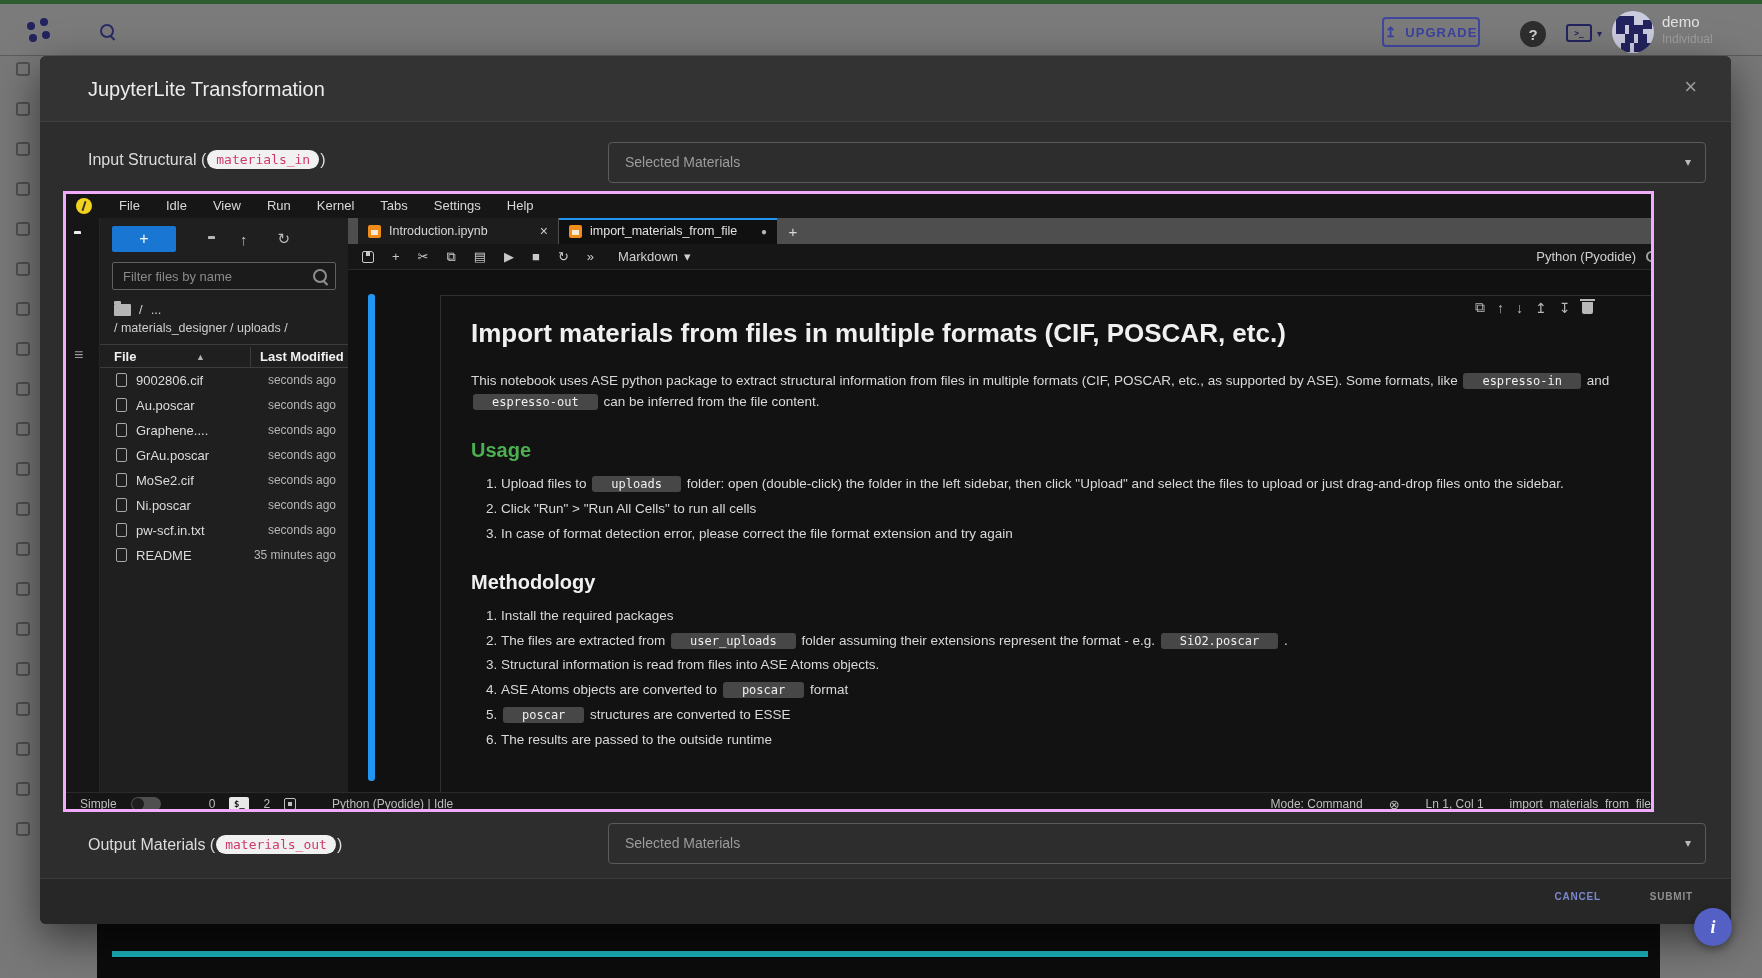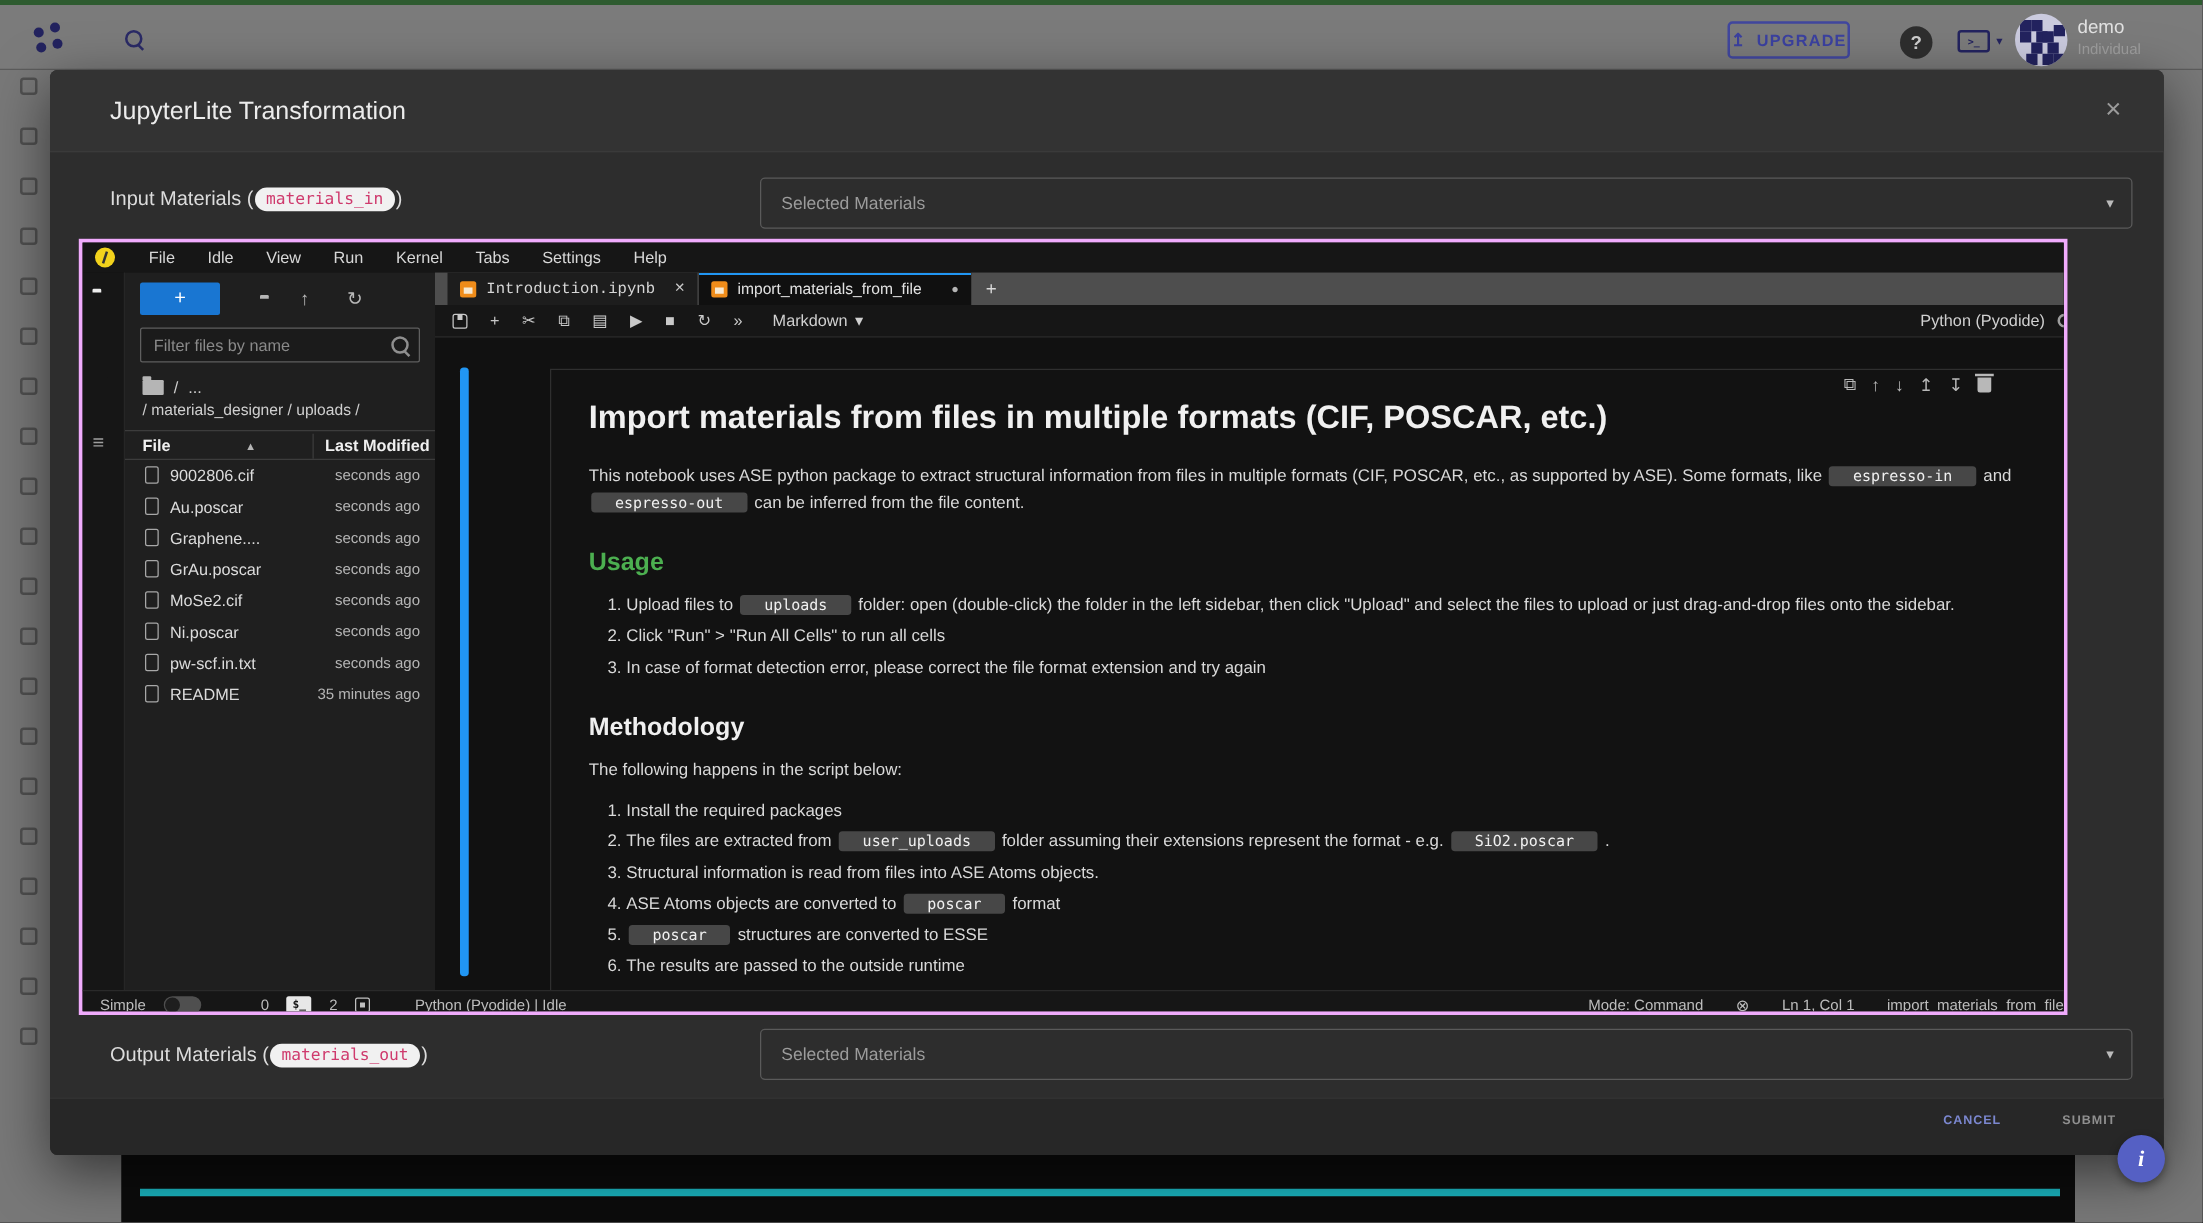--- a/index.html
+++ b/index.html
@@ -89,21 +89,21 @@
   .col-mod { position:absolute; left:160px; top:0; line-height:24px; color:#f0f0f0; font-size:13px; font-weight:bold; }
   .filelist { position:absolute; left:0; top:150px; width:248px; }
   .file-row { position:relative; height:25px; }
   .doc-ic { position:absolute; left:16px; top:5px; width:11px; height:14px; border:1.5px solid #a8a8a8; border-radius:2px; }
   .file-name { position:absolute; left:36px; top:0; line-height:25px; color:#dcdcdc; font-size:13px; }
   .file-mod { position:absolute; right:12px; top:0; line-height:25px; color:#b5b5b5; font-size:12px; }
 
   .dock { position:absolute; left:282px; top:0; width:1323px; height:574px; background:#111; }
   .tabbar { position:absolute; left:0; top:0; width:1323px; height:26px; background:#4e4e4e; }
   .tab { position:absolute; top:0; height:26px; display:flex; align-items:center; gap:8px; padding:0 10px; font-size:12.5px; }
-  .tab1 { left:10px; width:200px; background:#1d1d1d; color:#d6d6d6;font-family:Liberation Mono, monospace; }
+  .tab1 { left:10px; width:200px; background:#1d1d1d; color:#d6d6d6; }
   .tab2 { left:211px; width:218px; background:#101010; color:#e2e2e2; box-shadow:inset 0 2px 0 #2196f3; }
   .nb-ic { width:13px; height:13px; background:#ef8c1a; border-radius:2px; position:relative; flex:0 0 auto; }
   .nb-ic::after { content:""; position:absolute; left:3px; top:5px; width:7px; height:5px; background:#f7e9d2; }
   .tab-close { margin-left:auto; color:#c9c9c9; font-size:14px; }
   .dirty-dot { margin-left:auto; color:#b5b5b5; font-size:10px; }
   .tab-plus { position:absolute; left:432px; top:0; width:26px; height:26px; color:#d9d9d9; font-size:15px; display:flex; align-items:center; justify-content:center; }
   .nbtoolbar { position:absolute; left:0; top:26px; width:1323px; height:26px; background:#161616; border-bottom:1px solid #2a2a2a; display:flex; align-items:center; padding:0 14px; color:#c9c9c9; }
   .tbi { font-size:13px; margin-right:18px; line-height:26px; }
   .save-ic { width:12px; height:12px; border:1.5px solid #c9c9c9; border-radius:2px 3px 2px 2px; position:relative; margin-right:18px; }
   .save-ic::after { content:""; position:absolute; left:2.5px; top:0; width:4px; height:4px; background:#c9c9c9; }
@@ -195,21 +195,21 @@
   <div class="bg-bottom-black"></div>
   <div class="bg-bottom-cyan"></div>
 
   <div class="modal">
     <div class="modal-header">
       <div class="modal-title">JupyterLite Transformation</div>
       <div class="modal-close">×</div>
     </div>
 
     <div class="io-label input">
-      <span>Input Materials (</span>
+      <span>Input Structural (</span>
       <span class="pill-light">materials_in</span>
       <span>)</span>
     </div>
     <div class="dd input">
       <span class="dd-label">Selected Materials</span>
       <span class="dd-caret">▾</span>
     </div>
 
     <div class="frame">
       <div class="menubar">
@@ -338,21 +338,20 @@
             <div class="cell">
               <h1>Import materials from files in multiple formats (CIF, POSCAR, etc.)</h1>
               <p><span>This notebook uses ASE python package to extract structural information from files in multiple formats (CIF, POSCAR, etc., as supported by ASE). Some formats, like </span><span class="pill">espresso-in</span><span> and </span><span class="pill">espresso-out</span><span> can be inferred from the file content.</span></p>
               <h2 class="h-usage">Usage</h2>
               <ol>
                 <li><span>Upload files to </span><span class="pill">uploads</span><span> folder: open (double-click) the folder in the left sidebar, then click "Upload" and select the files to upload or just drag-and-drop files onto the sidebar.</span></li>
                 <li><span>Click "Run" &gt; "Run All Cells" to run all cells</span></li>
                 <li><span>In case of format detection error, please correct the file format extension and try again</span></li>
               </ol>
               <h2 class="h-method">Methodology</h2>
-              <p>The following happens in the script below:</p>
               <ol>
                 <li><span>Install the required packages</span></li>
                 <li><span>The files are extracted from </span><span class="pill">user_uploads</span><span> folder assuming their extensions represent the format - e.g. </span><span class="pill">SiO2.poscar</span><span> .</span></li>
                 <li><span>Structural information is read from files into ASE Atoms objects.</span></li>
                 <li><span>ASE Atoms objects are converted to </span><span class="pill">poscar</span><span> format</span></li>
                 <li><span class="pill">poscar</span><span> structures are converted to ESSE</span></li>
                 <li><span>The results are passed to the outside runtime</span></li>
               </ol>
             </div>
             <div class="celltools">

